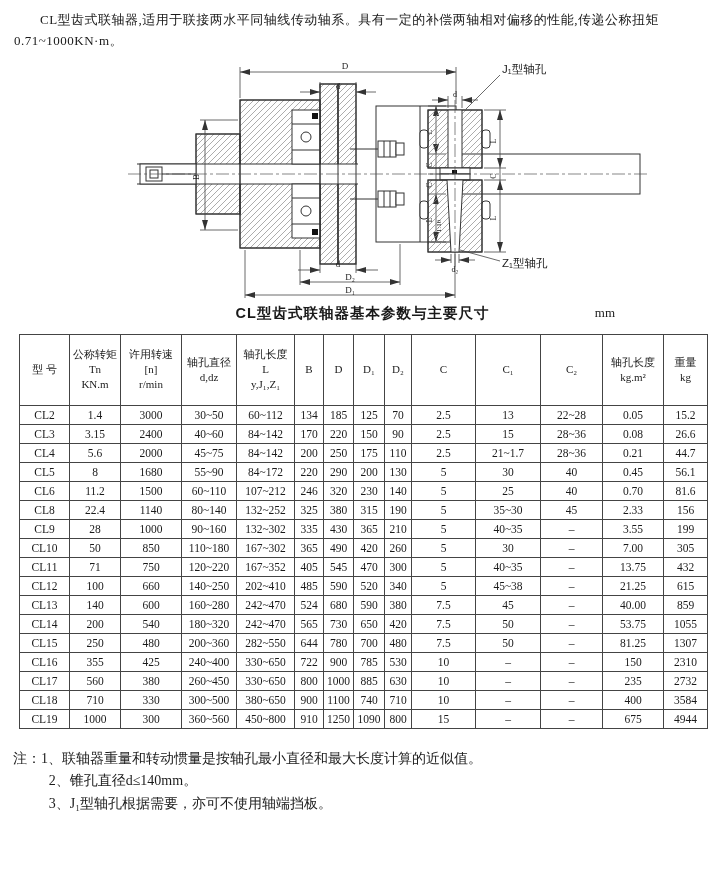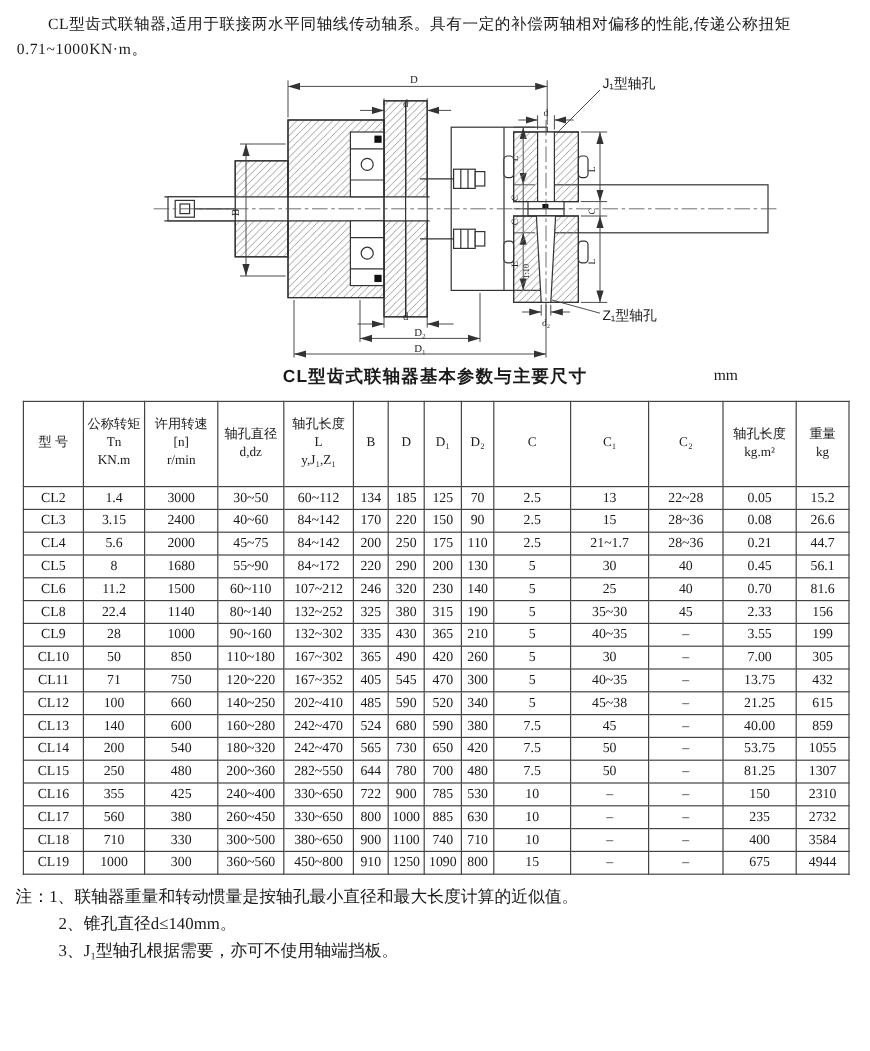--- a/index.html
+++ b/index.html
@@ -41,21 +41,21 @@
     text-align:center;vertical-align:middle;
     padding:0 1px;
     overflow:hidden;white-space:nowrap;
   }
   table.params th{
     height:70px;font-weight:normal;font-size:11px;line-height:1.35;
   }
   table.params th span{display:block;}
   table.params td{height:18px;}
   .notes{
-    margin-top:9px;padding-left:13px;
+    margin-top:19px;padding-left:13px;
     font-size:14px;line-height:1.62;
   }
   .notes .note-line{white-space:nowrap;}
   .notes .note-line.indent{padding-left:2.55em;}
 </style>
 </head>
 <body>
 
 <div class="intro">CL型齿式联轴器,适用于联接两水平同轴线传动轴系。具有一定的补偿两轴相对偏移的性能,传递公称扭矩0.71~1000KN·m。</div>
 

